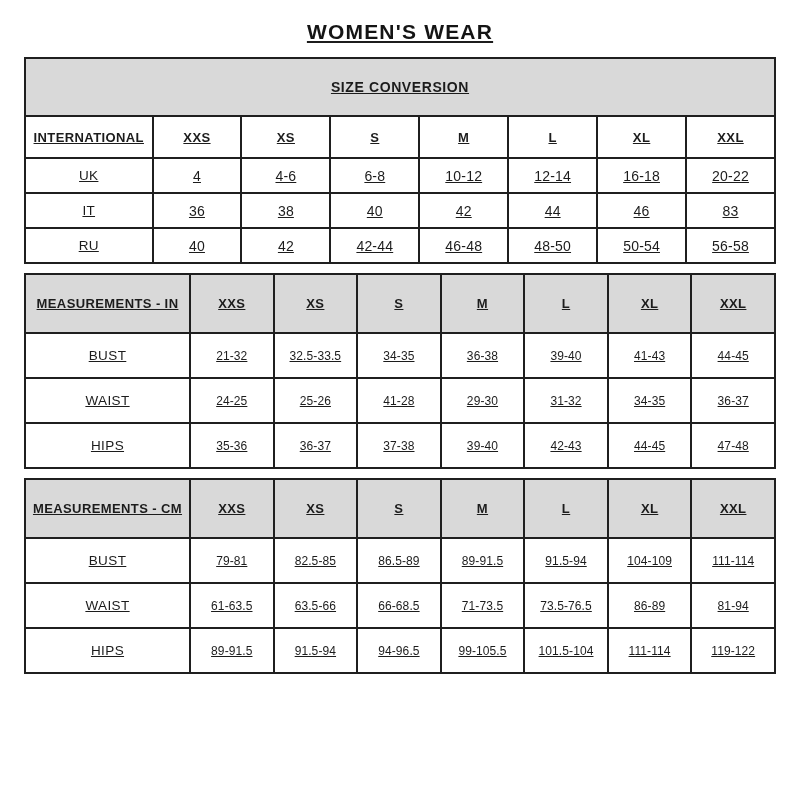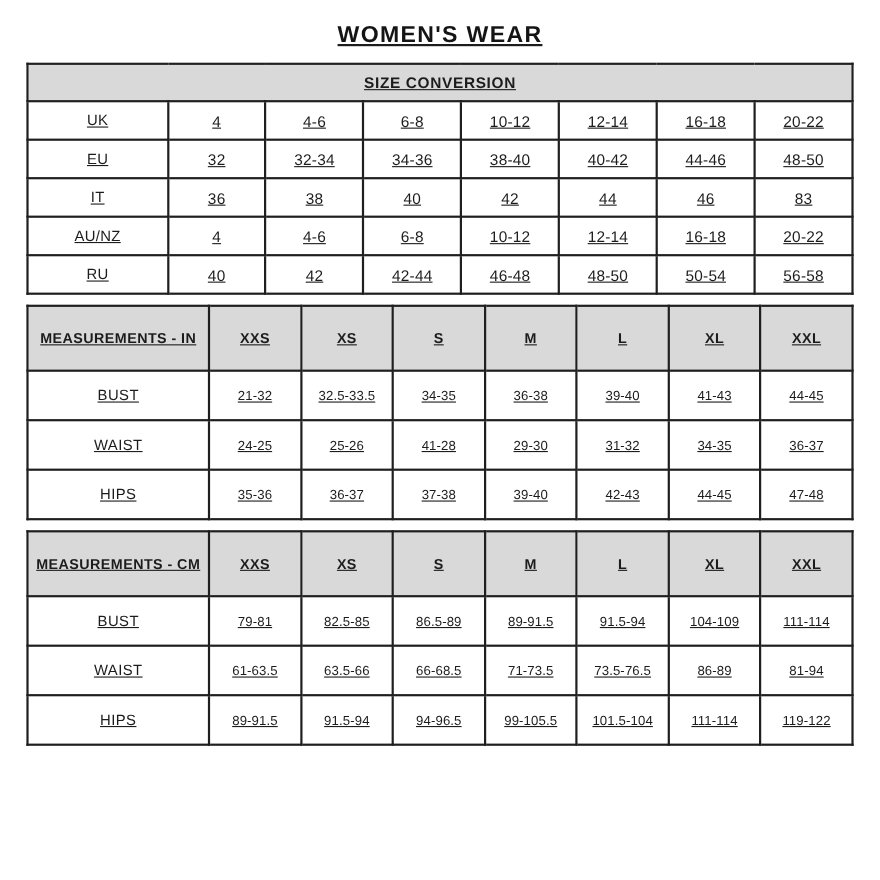--- a/index.html
+++ b/index.html
@@ -27,21 +27,21 @@
   .tbl th,.tbl td{
     border:2px solid #1f1f1f;
     text-align:center;
     vertical-align:middle;
     padding:0 2px;
     overflow:hidden;
   }
   .gray{background:#d9d9d9;}
   
   #size-table col.label-col{width:17%;}
-  #size-table tr.banner-row{height:34px;margin-left:12px;}
+  #size-table tr.banner-row{height:58px;margin-left:12px;}
   #size-table tr.cols-row{height:42px;}
   #size-table tbody tr{height:35px;}
   #size-table .banner{
     font-size:14px;font-weight:700;letter-spacing:0.6px;
   }
   #size-table th.head{
     font-size:13px;font-weight:700;letter-spacing:0.4px;background:#fff;
   }
   #size-table th.rlabel{
     font-size:13.5px;font-weight:400;letter-spacing:0.3px;background:#fff;
@@ -75,61 +75,51 @@
 
   <table class="tbl" id="size-table">
     <colgroup>
         <col class="label-col">
         <col span="7">
       </colgroup>
     <thead>
       <tr class="banner-row">
         <th class="banner gray" colspan="8">SIZE CONVERSION</th>
       </tr>
+      <tr class="cols-row" id="size-head-row">
+          <th class="head">INTERNATIONAL</th>
+          <th class="head">XXS</th>
+          <th class="head">XS</th>
+          <th class="head">S</th>
+          <th class="head">M</th>
+          <th class="head">L</th>
+          <th class="head">XL</th>
+          <th class="head">XXL</th>
+        </tr>
     </thead>
     <tbody id="size-body">
         <tr>
           <th class="rlabel">UK</th>
           <td>4</td>
           <td>4-6</td>
           <td>6-8</td>
           <td>10-12</td>
           <td>12-14</td>
           <td>16-18</td>
           <td>20-22</td>
         </tr>
         <tr>
-          <th class="rlabel">EU</th>
-          <td>32</td>
-          <td>32-34</td>
-          <td>34-36</td>
-          <td>38-40</td>
-          <td>40-42</td>
-          <td>44-46</td>
-          <td>48-50</td>
-        </tr>
-        <tr>
           <th class="rlabel">IT</th>
           <td>36</td>
           <td>38</td>
           <td>40</td>
           <td>42</td>
           <td>44</td>
           <td>46</td>
           <td>83</td>
-        </tr>
-        <tr>
-          <th class="rlabel">AU/NZ</th>
-          <td>4</td>
-          <td>4-6</td>
-          <td>6-8</td>
-          <td>10-12</td>
-          <td>12-14</td>
-          <td>16-18</td>
-          <td>20-22</td>
         </tr>
         <tr>
           <th class="rlabel">RU</th>
           <td>40</td>
           <td>42</td>
           <td>42-44</td>
           <td>46-48</td>
           <td>48-50</td>
           <td>50-54</td>
           <td>56-58</td>

